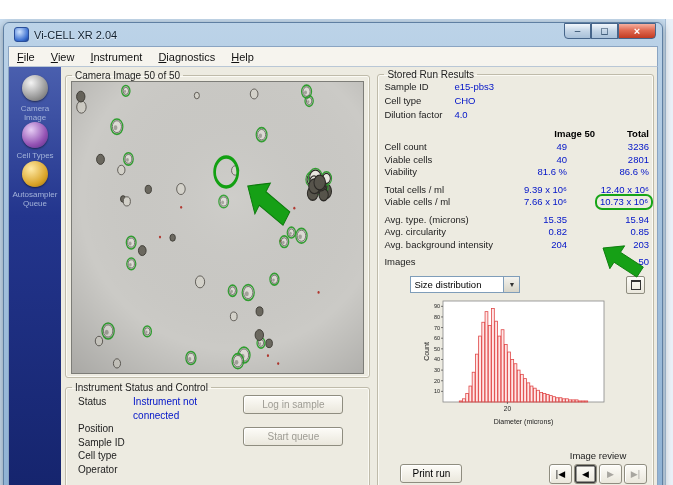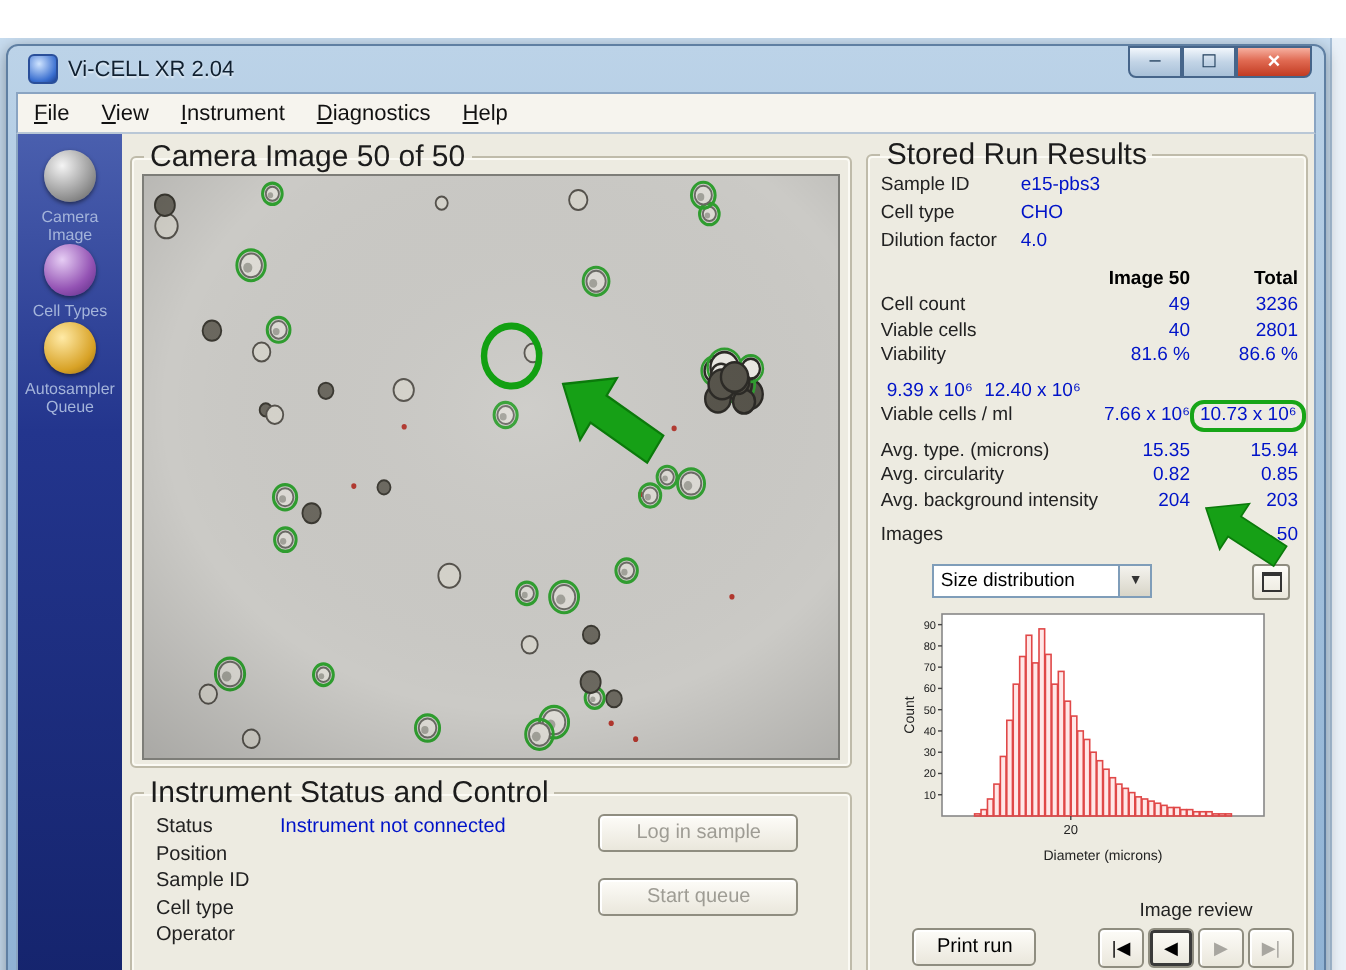--- a/index.html
+++ b/index.html
@@ -34,21 +34,21 @@
   .side-item{width:48px;display:flex;flex-direction:column;align-items:center;cursor:pointer;}
   .side-icon{width:26px;height:26px;border-radius:50%;margin-bottom:3px;box-shadow:0 1px 2px rgba(0,0,0,.5);}
   .icon-camera{background:radial-gradient(circle at 35% 30%,#f4f4f4,#9a9a9a 60%,#5c5c5c);}
   .icon-queue{background:radial-gradient(circle at 35% 30%,#ffeaa6,#d8a226 65%,#8f650e);}
   .icon-cells{background:radial-gradient(circle at 35% 30%,#e6cdf4,#9453b4 60%,#55277e);}
   .side-label{font-size:8px;line-height:1.15;color:#a4b4da;text-align:center;}
 
   
   fieldset.group{border:1px solid #bfbbaa;border-radius:3px;margin:2px 3px;padding:0 4px 3px 4px;box-sizing:border-box;
     box-shadow:inset 0 0 0 1px #fbfaf4;}
-  fieldset.group legend{font-size:15px;color:#1c1c1c;padding:0 3px;margin-left:2px;}
+  fieldset.group legend{font-size:10px;color:#1c1c1c;padding:0 3px;margin-left:2px;}
 
   .main-col{flex:1;display:flex;flex-direction:column;min-width:0;padding:1px 1px;}
 
   
   .camera-group{display:flex;flex-direction:column;}
   .camera-frame{height:291px;border:1px solid #7d7d78;background:#cbcac6;margin:0 1px;}
   .camera-frame svg{display:block;width:100%;height:100%;}
   .cell-info{margin:2px 1px 1px 1px;padding:1px 4px;font-size:10px;color:#0013c8;border:1px solid #cfccbd;background:#eceadf;}
 
   
@@ -65,21 +65,21 @@
   .instr-buttons .btn{width:100px;}
   .instr-buttons .btn + .btn{margin-top:13px;}
 
   
   .results-group{width:204px;flex:0 0 204px;display:flex;flex-direction:column;position:relative;font-size:9.5px;}
   .res-info-row{display:flex;line-height:14px;margin-left:2px;}
   .res-info-label{width:70px;color:#222;}
   .res-info-value{color:#0013c8;}
   .res-header{display:flex;font-weight:bold;margin-top:5px;line-height:14px;}
   .res-header .spacer{flex:1;}
-  .res-row{display:flex;line-height:12.5px;margin-left:2px;align-items:flex-end;}
+  .res-row{display:flex;line-height:12.5px;margin-left:2px;align-items:flex-end;gap:28px;}
   .res-label{flex:1;color:#222;white-space:nowrap;}
   .col-img{width:46px;text-align:right;flex-shrink:0;color:#0013c8;white-space:nowrap;}
   .col-tot{width:54px;text-align:right;flex-shrink:0;color:#0013c8;white-space:nowrap;}
   .res-header .col-img,.res-header .col-tot{color:#000;}
   .gap{margin-top:5px;}
   .hl{display:inline-block;border:2px solid #17a517;border-radius:7px;padding:0 3px;margin:-3px -4px -3px 0;line-height:12px;}
   .res-arrow{position:absolute;top:158px;right:4px;pointer-events:none;}
 
   .dist-row{display:flex;align-items:center;margin:7px 2px 0 28px;}
   .combo{width:110px;height:17px;background:#fff;border:1px solid #7f9db9;display:flex;align-items:center;box-sizing:border-box;cursor:default;}
@@ -338,20 +338,21 @@
           <span class="res-label">Viable cells</span>
           <span class="col-img">40</span>
           <span class="col-tot">2801</span>
         </div>
         <div class="res-row">
           <span class="res-label">Viability</span>
           <span class="col-img">81.6 %</span>
           <span class="col-tot">86.6 %</span>
         </div>
         <div class="res-row gap">
+          <span class="res-label">Total cells / ml</span>
           <span class="col-img">9.39 x 10⁶</span>
           <span class="col-tot">12.40 x 10⁶</span>
         </div>
         <div class="res-row">
           <span class="res-label">Viable cells / ml</span>
           <span class="col-img">7.66 x 10⁶</span>
           <span class="col-tot"><span class="hl">10.73 x 10⁶</span></span>
         </div>
         <div class="res-row gap">
           <span class="res-label">Avg. type. (microns)</span>

